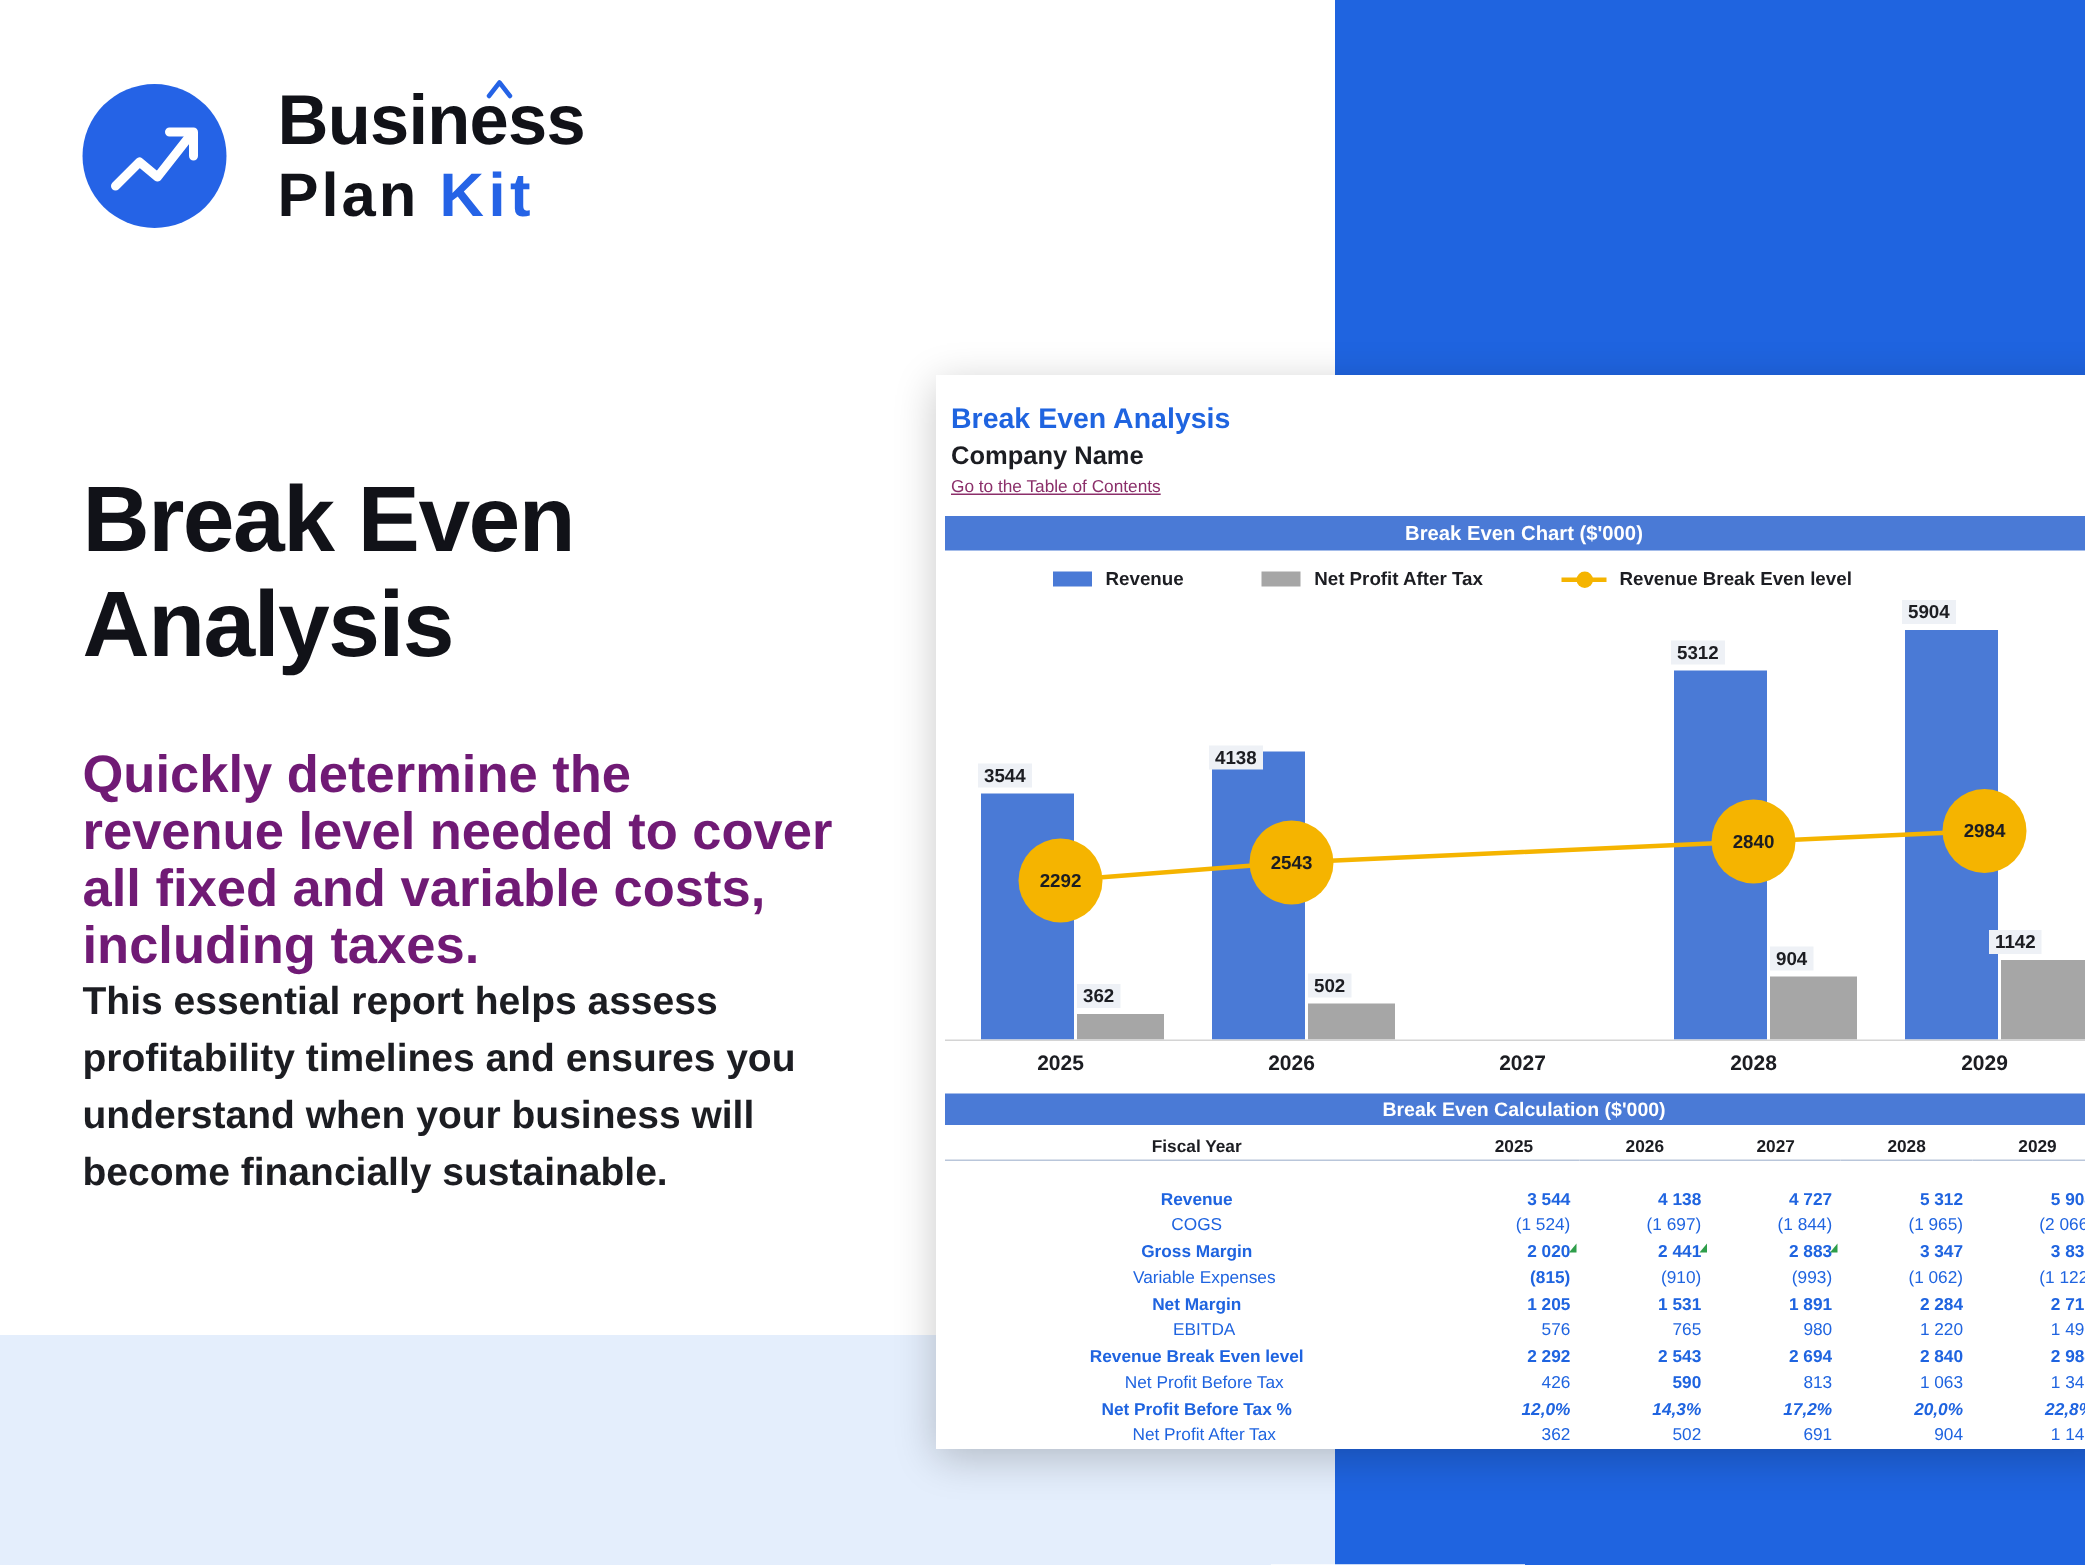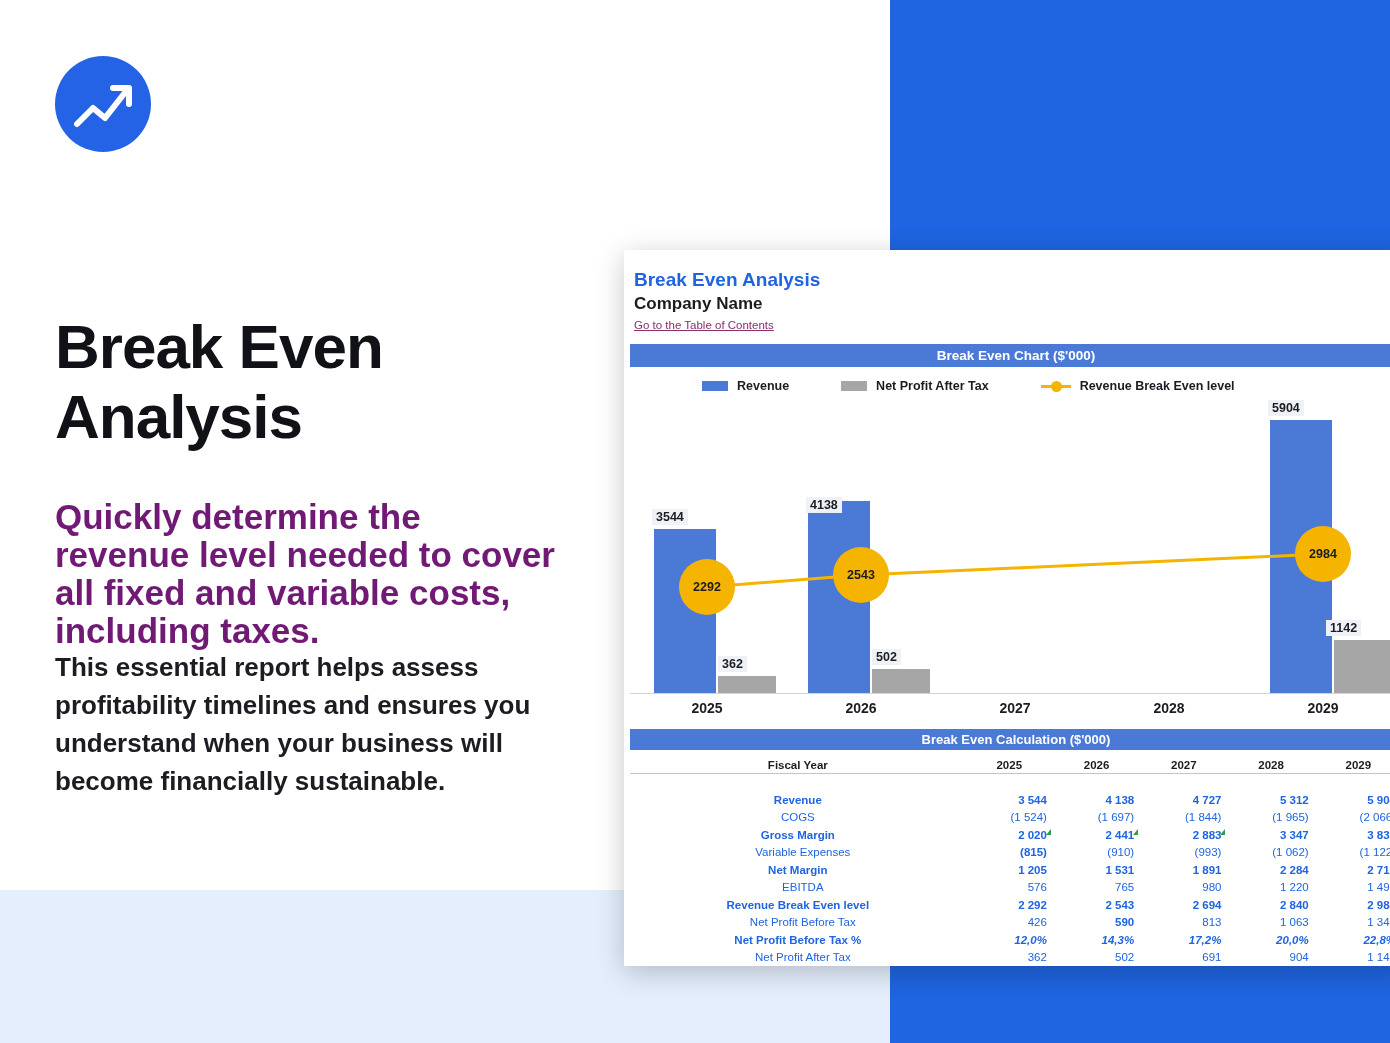--- a/index.html
+++ b/index.html
@@ -154,20 +154,31 @@
 <div class="bg-blue-right"></div>
 <div class="bg-lightblue-bottom"></div>
 
 <div class="logo">
   <div class="logo-mark">
     <svg width="96" height="96" viewBox="0 0 96 96">
       <polyline points="22,68 38,52 50,62 72,34" fill="none" stroke="#ffffff" stroke-width="6" stroke-linecap="round" stroke-linejoin="round"></polyline>
       <polyline points="58,32 74,32 74,48" fill="none" stroke="#ffffff" stroke-width="6" stroke-linecap="round" stroke-linejoin="round"></polyline>
     </svg>
   </div>
+  <div class="logo-text">
+    <div class="logo-line1">
+      <span>Business</span>
+      <svg width="20" height="14" viewBox="0 0 20 14" style="position:absolute;left:138px;top:-2px">
+        <polyline points="3,12 10,3 17,12" fill="none" stroke="#2563e6" stroke-width="3" stroke-linecap="round" stroke-linejoin="round"></polyline>
+      </svg>
+    </div>
+    <div class="logo-line2">
+      <span>Plan </span><span class="kit">Kit</span>
+    </div>
+  </div>
 </div>
 
 <div class="headline">Break Even Analysis</div>
 <div class="para1">Quickly determine the revenue level needed to cover all fixed and variable costs, including taxes.</div>
 <div class="para2">This essential report helps assess profitability timelines and ensures you understand when your business will become financially sustainable.</div>
 
 <div class="sheet">
   <div class="sheet-head">
     <div class="sheet-title">Break Even Analysis</div>
     <div class="sheet-sub">Company Name</div>
@@ -207,20 +218,27 @@
 
     <div class="group" style="left:154px">
       <div class="bar-rev" style="height:192px"></div>
       <div class="bar-np" style="height:24px"></div>
       <div class="lbl" style="left:22px; bottom:180px">4138</div>
       <div class="lbl" style="left:88px; bottom:28px">502</div>
       <div class="bubble" style="left:49px; bottom:90px">2543</div>
     </div>
 
 
+    <div class="group" style="left:462px">
+      <div class="bar-rev" style="height:246px"></div>
+      <div class="bar-np" style="height:42px"></div>
+      <div class="lbl" style="left:22px; bottom:250px">5312</div>
+      <div class="lbl" style="left:88px; bottom:46px">904</div>
+      <div class="bubble" style="left:49px; bottom:104px">2840</div>
+    </div>
 
     <div class="group" style="left:616px">
       <div class="bar-rev" style="height:273px"></div>
       <div class="bar-np" style="height:53px"></div>
       <div class="lbl" style="left:22px; bottom:277px">5904</div>
       <div class="lbl" style="left:80px; bottom:57px">1142</div>
       <div class="bubble" style="left:49px; bottom:111px">2984</div>
     </div>
   </div>
 

